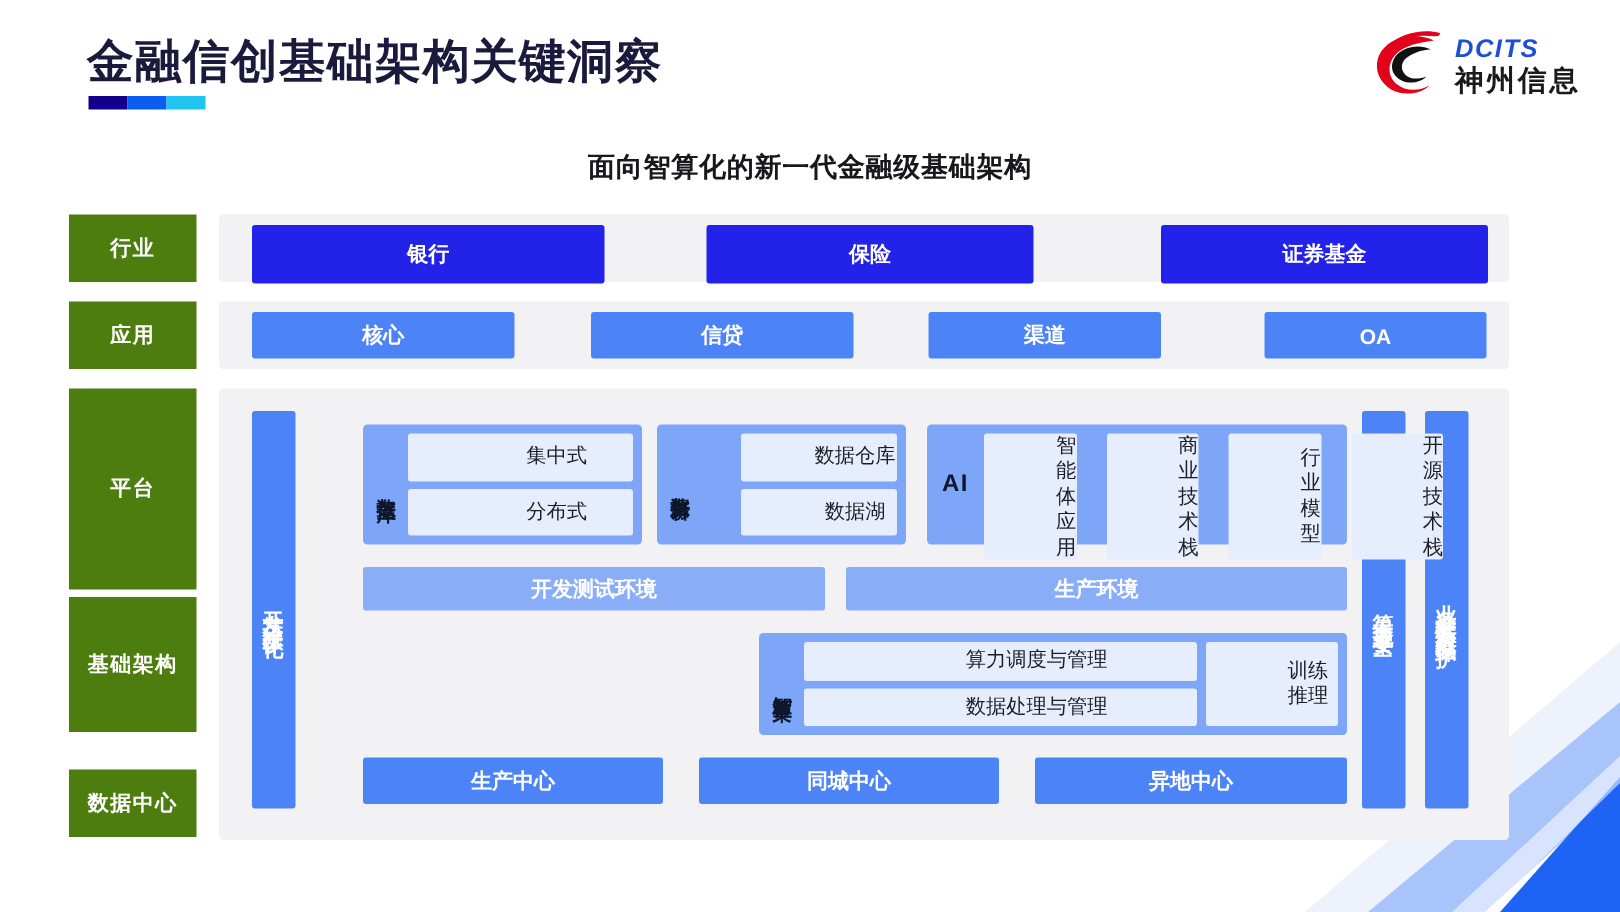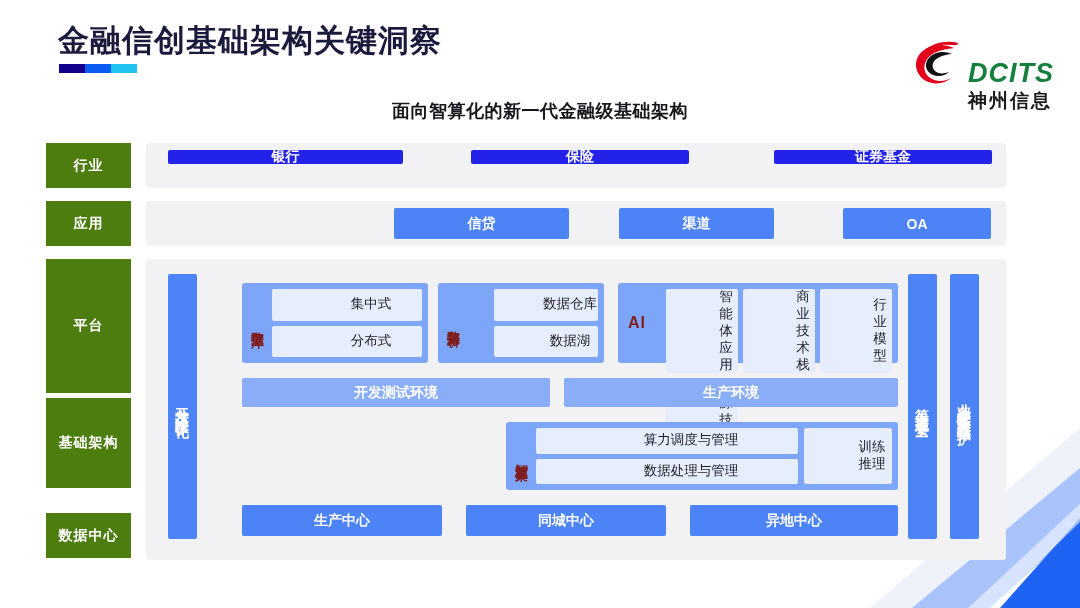--- a/index.html
+++ b/index.html
@@ -22,21 +22,21 @@
   }
   .title-rule{position:absolute;left:59px;top:64px;display:flex;width:78px;height:9px;}
   .title-rule i{display:block;height:100%;flex:1;}
   .title-rule i.s1{background:#12008c;}
   .title-rule i.s2{background:#0b5cf0;}
   .title-rule i.s3{background:#1fc4f0;}
 
   .logo{position:absolute;right:26px;top:20px;display:flex;align-items:center;gap:8px;}
   .logo-mark{width:46px;height:48px;flex:none;}
   .logo-text{display:flex;flex-direction:column;line-height:1;}
-  .logo-en{font-size:27px;font-weight:bold;color:#15803d;letter-spacing:1px;font-style:italic;margin-top:40px;}
+  .logo-en{font-size:17px;font-weight:bold;color:#1d4ed8;letter-spacing:1px;font-style:italic;}
   .logo-cn{font-size:19px;font-weight:bold;color:#1a1a1a;letter-spacing:2px;margin-top:4px;}
 
   .subtitle{
     position:absolute;left:0;right:0;top:99px;text-align:center;
     font-size:18px;font-weight:bold;color:#17171c;letter-spacing:0.5px;
   }
 
   
   .diagram{position:absolute;left:46px;top:143px;width:960px;height:420px;z-index:1;}
 
@@ -57,21 +57,21 @@
   .panel{position:absolute;background:#f2f2f4;border-radius:3px;}
   .panel-industry{left:100px;top:0px;width:860px;height:45px;}
   .panel-app{left:100px;top:58px;width:860px;height:45px;}
   .panel-main{left:100px;top:116px;width:860px;height:301px;}
 
   
   .chip{
     display:flex;align-items:center;justify-content:center;
     color:#ffffff;font-weight:bold;border-radius:2px;text-align:center;
   }
-  .chip-industry{background:#2222e8;height:14px;font-size:14px;}
+  .chip-industry{background:#2222e8;height:39px;font-size:14px;}
   .chip-app{background:#4c83f7;height:31px;font-size:14px;}
 
   
   .ind-1{position:absolute;left:22px;top:7px;width:235px;}
   .ind-2{position:absolute;left:325px;top:7px;width:218px;}
   .ind-3{position:absolute;left:628px;top:7px;width:218px;}
   
   .app-1{position:absolute;left:22px;top:7px;width:175px;}
   .app-2{position:absolute;left:248px;top:7px;width:175px;}
   .app-3{position:absolute;left:473px;top:7px;width:155px;}
@@ -86,26 +86,26 @@
   .vbar-devops{left:22px;top:15px;width:29px;height:265px;}
   .vbar-sec{left:762px;top:15px;width:29px;height:265px;}
   .vbar-bcdr{left:804px;top:15px;width:29px;height:265px;}
 
   
   .group{
     position:absolute;background:#7ea6f8;border-radius:3px;
     display:flex;align-items:center;padding:6px;box-sizing:border-box;gap:6px;
   }
   .group-label{
-    color:#7f1d1d;font-weight:bold;font-size:13px;flex:none;
+    color:#0f172a;font-weight:bold;font-size:13px;flex:none;
     writing-mode:vertical-rl;text-orientation:upright;letter-spacing:1px;
     display:flex;align-items:center;justify-content:center;align-self:stretch;
   }
   .group-body{flex:1;display:flex;flex-direction:column;gap:5px;height:100%;}
-  .group-body.grid2{display:grid;grid-template-columns:1fr 1fr 1fr;grid-auto-rows:1fr;gap:5px;margin-left:10px;}
+  .group-body.grid2{display:grid;grid-template-columns:1fr 1fr 1fr 1fr;grid-auto-rows:1fr;gap:20px;}
   .cell{
     background:#e6edfd;color:#1d1d24;font-size:13.5px;
     display:flex;align-items:center;justify-content:center;border-radius:2px;flex:1;
     text-align:center;line-height:1.25;padding-left:48px;
   }
 
   .db-group{left:96px;top:24px;width:186px;height:80px;}
   .da-group{left:292px;top:24px;width:166px;height:80px;gap:32px;}
   .ai-group{left:472px;top:24px;width:280px;height:80px;}
 
@@ -178,20 +178,21 @@
     <div class="layer-label ll-dc">数据中心</div>
   </div>
 
   <div class="panel panel-industry">
     <div class="chip chip-industry ind-1">银行</div>
     <div class="chip chip-industry ind-3">证券基金</div>
     <div class="chip chip-industry ind-2">保险</div>
   </div>
 
   <div class="panel panel-app">
+    <div class="chip chip-app app-1">核心</div>
     <div class="chip chip-app app-2">信贷</div>
     <div class="chip chip-app app-3">渠道</div>
     <div class="chip chip-app app-4">OA</div>
   </div>
 
   <div class="panel panel-main">
 
     <div class="vbar vbar-devops">开发运维一体化</div>
     <div class="vbar vbar-sec">等保合规安全</div>
     <div class="vbar vbar-bcdr">业务连续性及数据保护</div>

